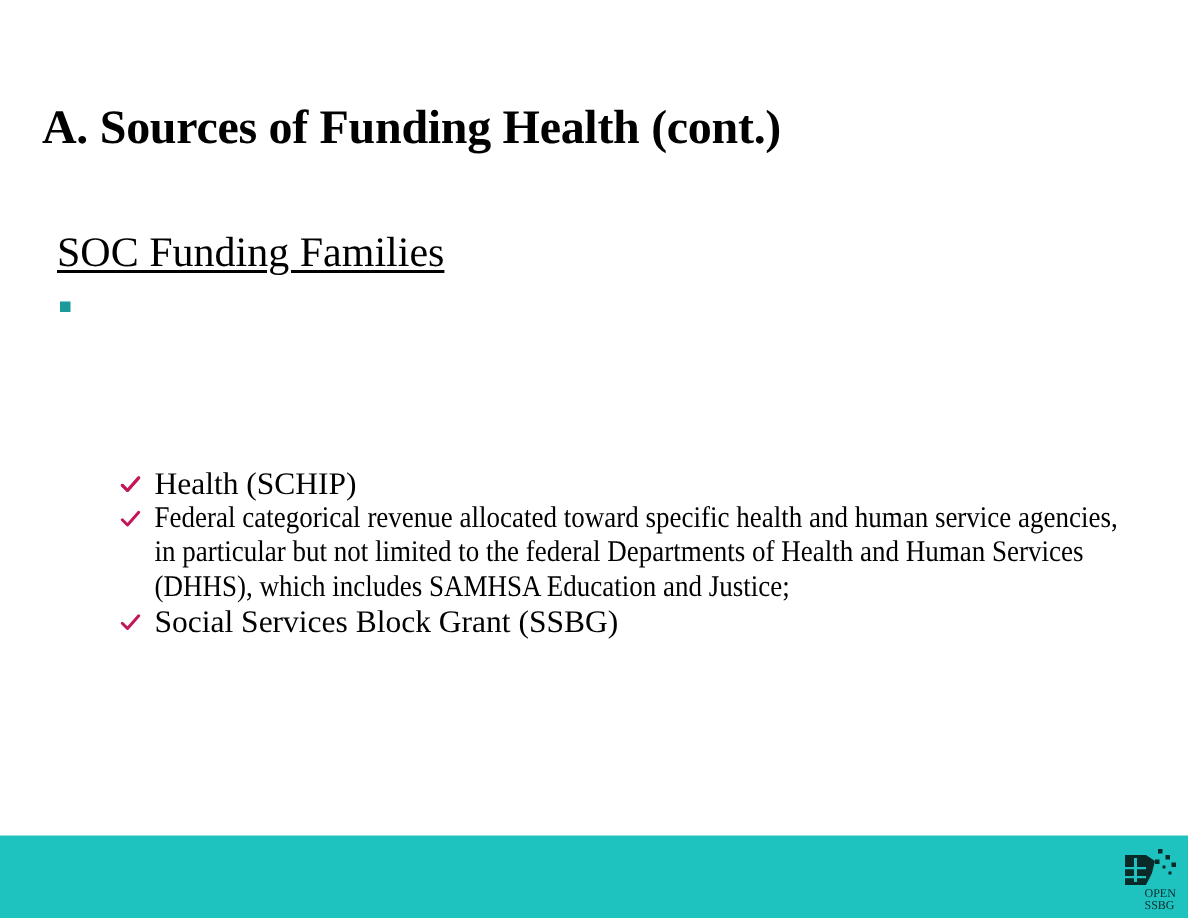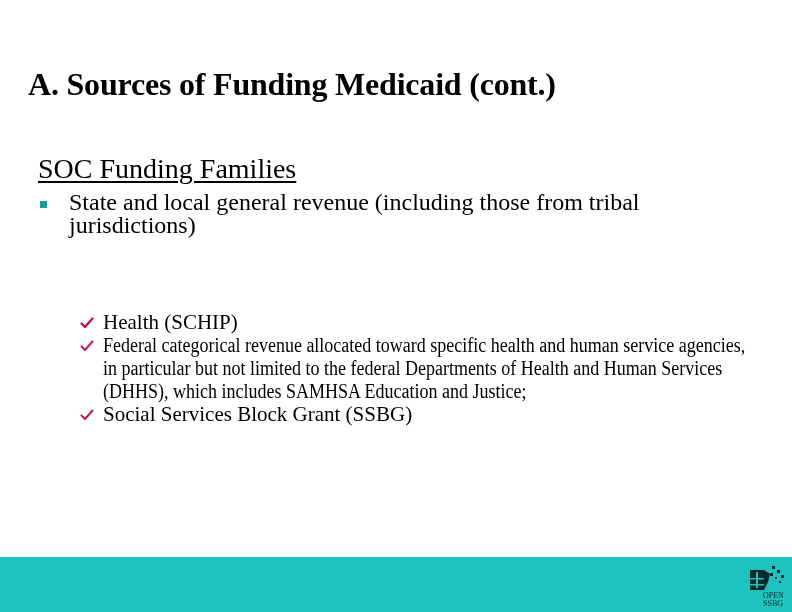--- a/index.html
+++ b/index.html
@@ -123,28 +123,27 @@
       font-size: 8px;
       line-height: 8px;
       color: #0a2a2a;
       text-align: left;
       letter-spacing: 0px;
     }
   </style>
 </head>
 <body>
 
-<h1 class="slide-title">A. Sources of Funding Medicaid (cont.)</h1>
+<h1 class="slide-title">A. Sources of Funding Health (cont.)</h1>
 
 <h2 class="section-heading">SOC Funding Families</h2>
 
 <ul class="bullets">
   <li class="bullet">
     <span class="bullet-marker"></span>
-    <span>State and local general revenue (including those from tribal jurisdictions)</span>
   </li>
 </ul>
 
 <ul class="subbullets">
   <li class="subbullet">
     <svg class="check-icon" viewBox="0 0 14 14">
       <path d="M1.5 7.5 L5 11 L12.5 2.5" fill="none" stroke="#c2185b" stroke-width="2" stroke-linecap="round" stroke-linejoin="round"></path>
     </svg>
   </li>
   <li class="subbullet">

